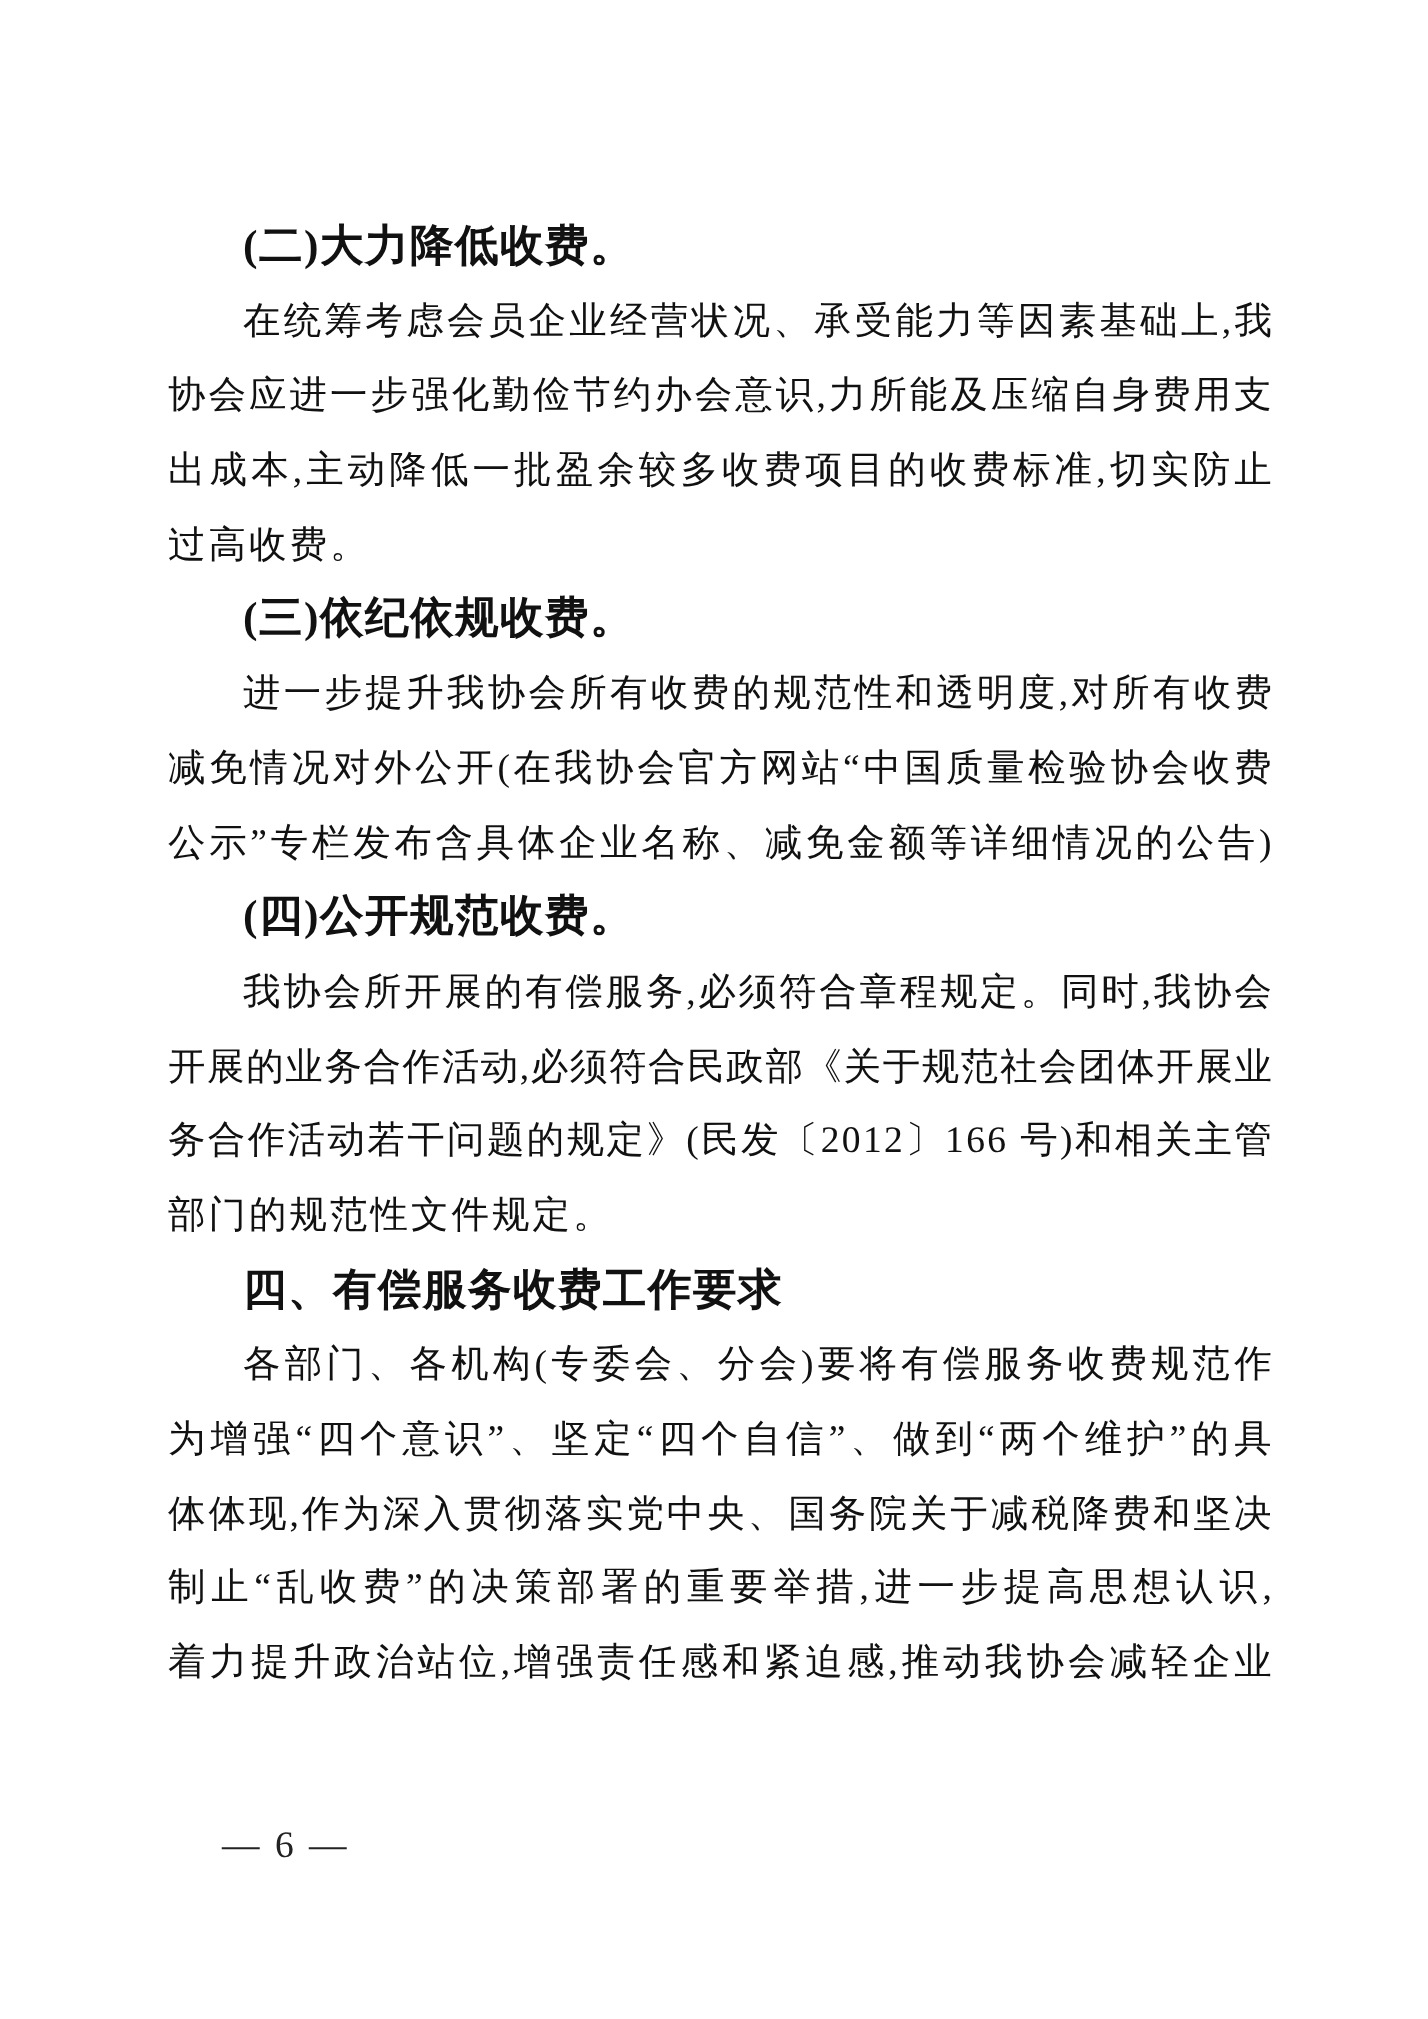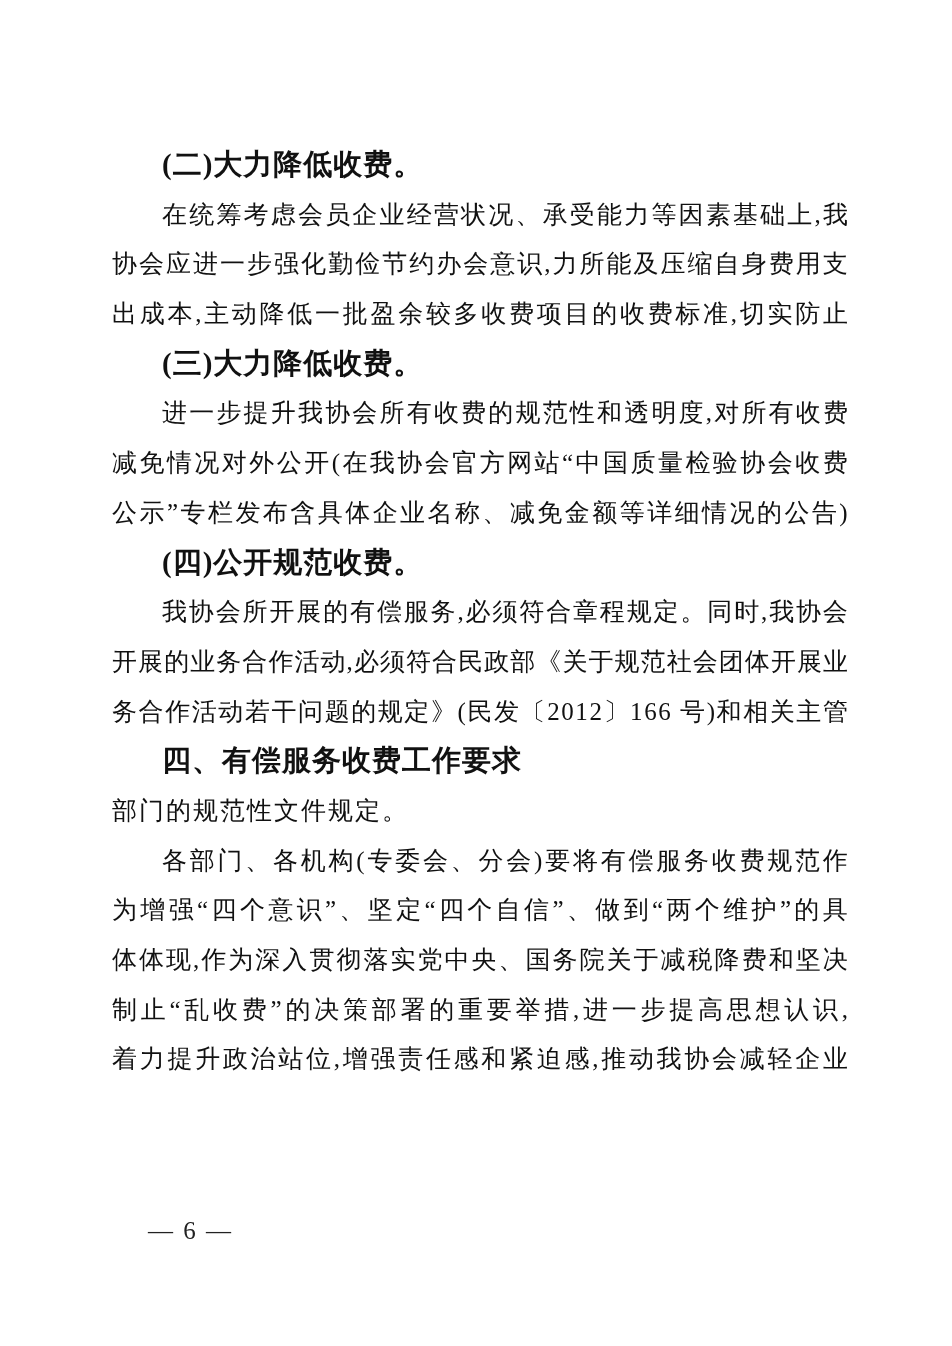--- a/index.html
+++ b/index.html
@@ -150,22 +150,23 @@
         <span>收</span>
         <span>费</span>
         <span>标</span>
         <span>准</span>
         <span>,</span>
         <span>切</span>
         <span>实</span>
         <span>防</span>
         <span>止</span>
       </div>
-
-    <div class="row h2">(三)大力降低收费。</div>
+    <div class="row body lastline">过高收费。</div>
+
+    <div class="row h2">(三)依纪依规收费。</div>
     <div class="row body jchars first">
         <span>进</span>
         <span>一</span>
         <span>步</span>
         <span>提</span>
         <span>升</span>
         <span>我</span>
         <span>协</span>
         <span>会</span>
         <span>所</span>
@@ -337,23 +338,23 @@
         <span>6</span>
         <span>&nbsp;</span>
         <span>号</span>
         <span>)</span>
         <span>和</span>
         <span>相</span>
         <span>关</span>
         <span>主</span>
         <span>管</span>
       </div>
+    <div class="row body lastline">部门的规范性文件规定。</div>
+
     <div class="row h1">四、有偿服务收费工作要求</div>
-
-    <div class="row body lastline">部门的规范性文件规定。</div>
     <div class="row body jchars first">
         <span>各</span>
         <span>部</span>
         <span>门</span>
         <span>、</span>
         <span>各</span>
         <span>机</span>
         <span>构</span>
         <span>(</span>
         <span>专</span>

